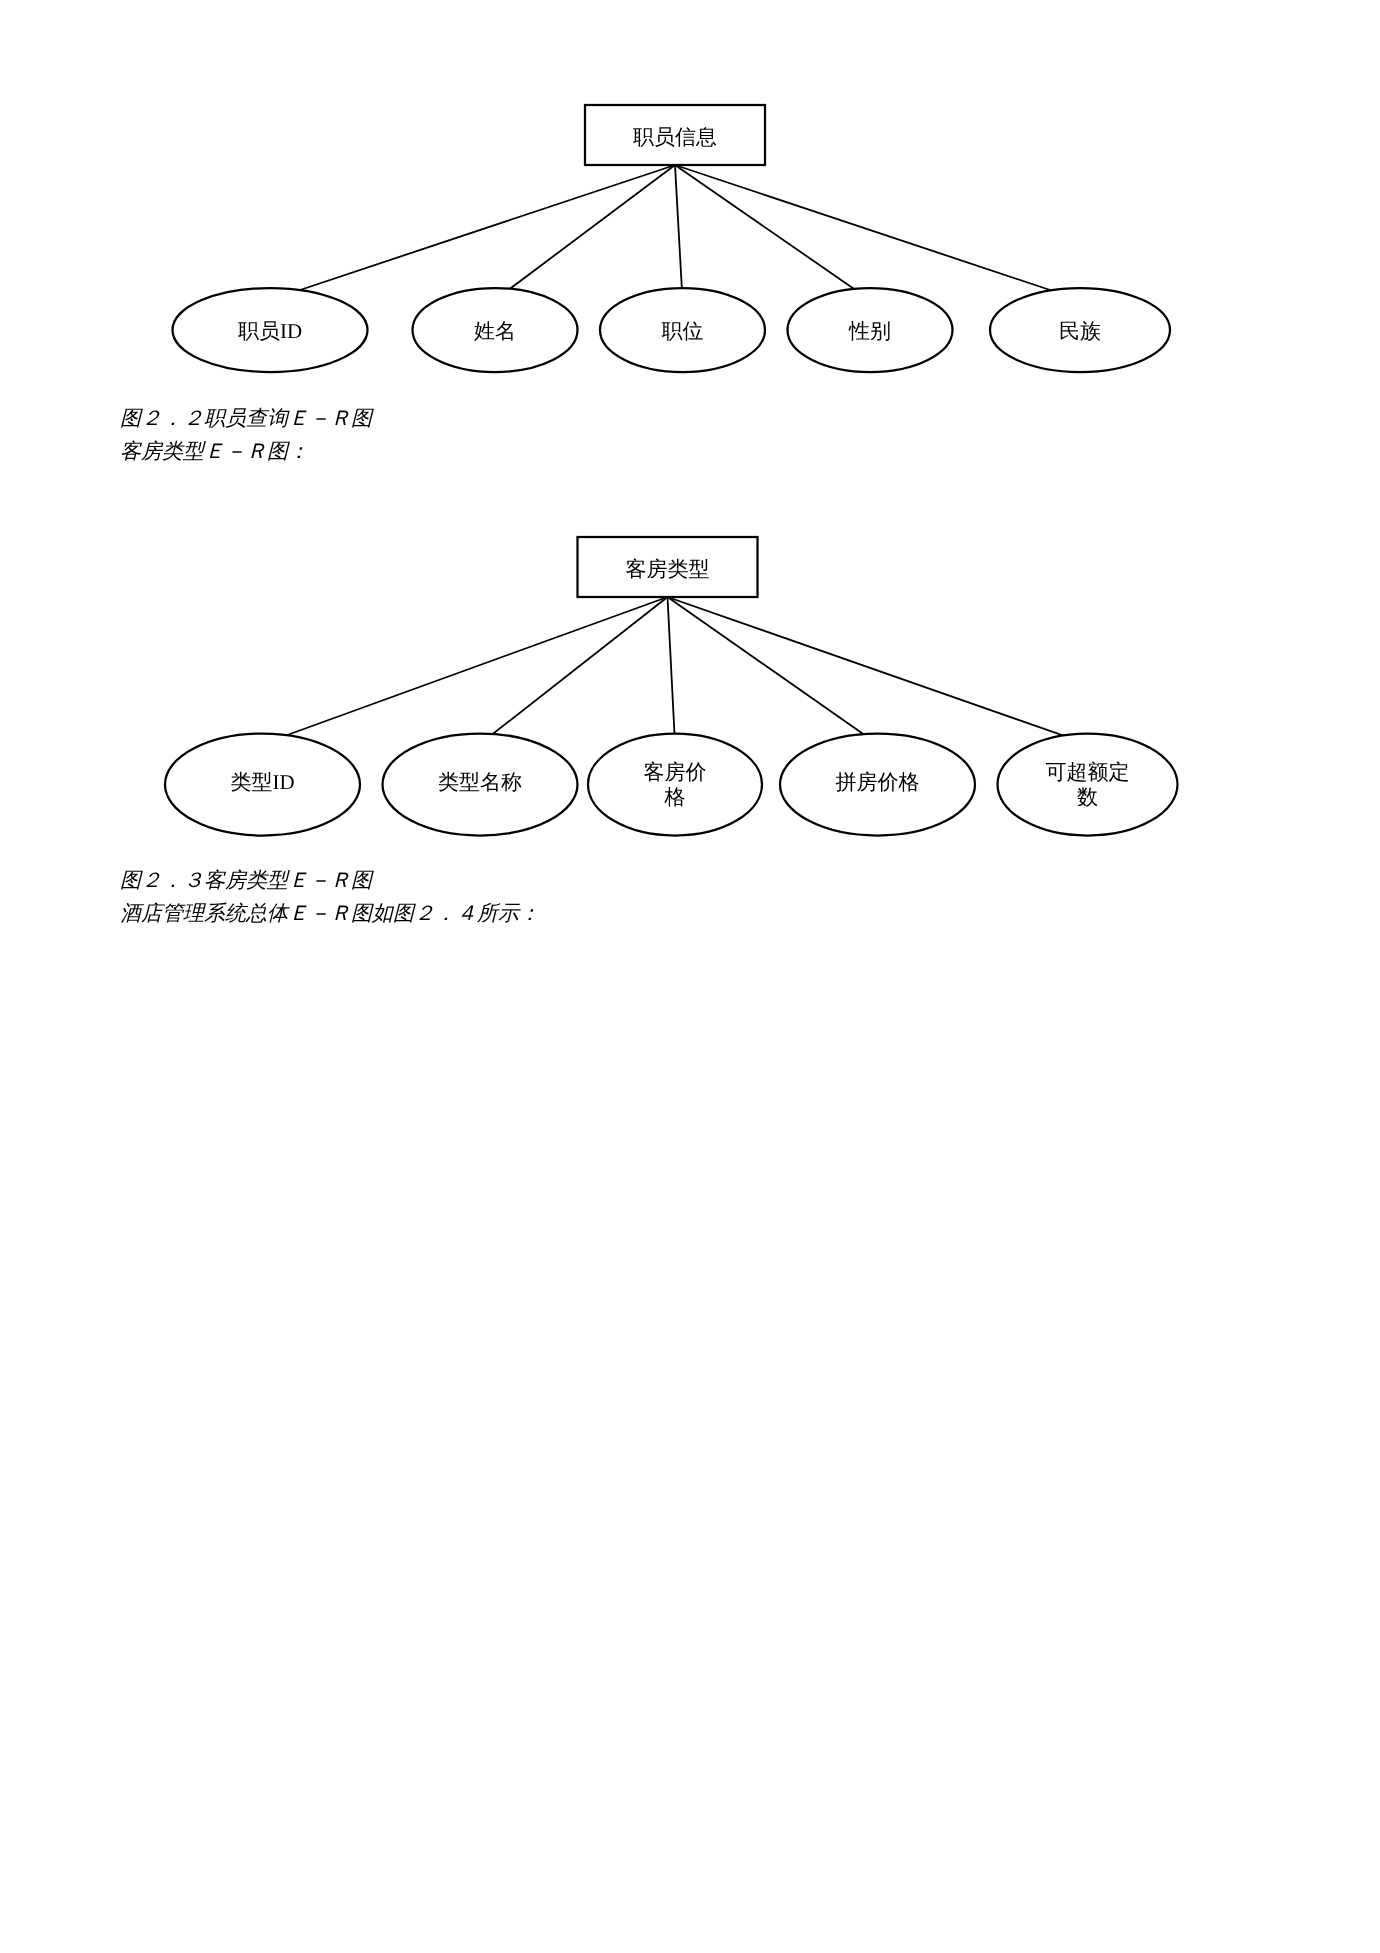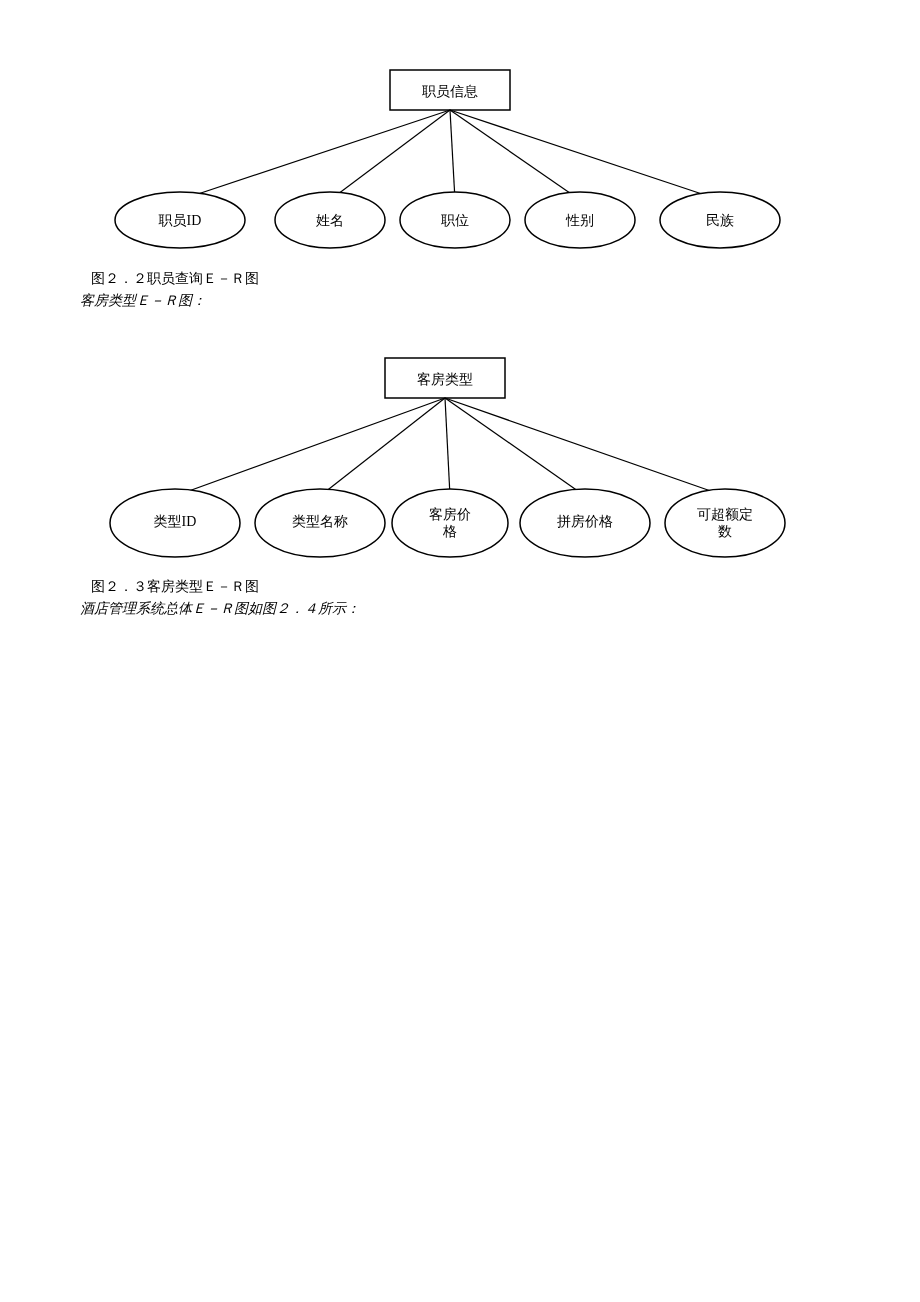--- a/index.html
+++ b/index.html
@@ -13,22 +13,23 @@
       padding: 40px 80px;
     }
     .diagram-container {
       display: flex;
       flex-direction: column;
       align-items: center;
       margin-bottom: 10px;
     }
     .caption {
       font-size: 14px;
-      margin: 8px 0 4px 11px;
+      margin: 8px 0 4px 0;
       align-self: flex-start;
+      font-style: italic;
     }
     .section-title {
       font-size: 14px;
       margin-bottom: 18px;
       font-style: italic;
     }
     svg text {
       font-family: "SimSun", "宋体", serif;
       font-size: 14px;
       fill: #000;

